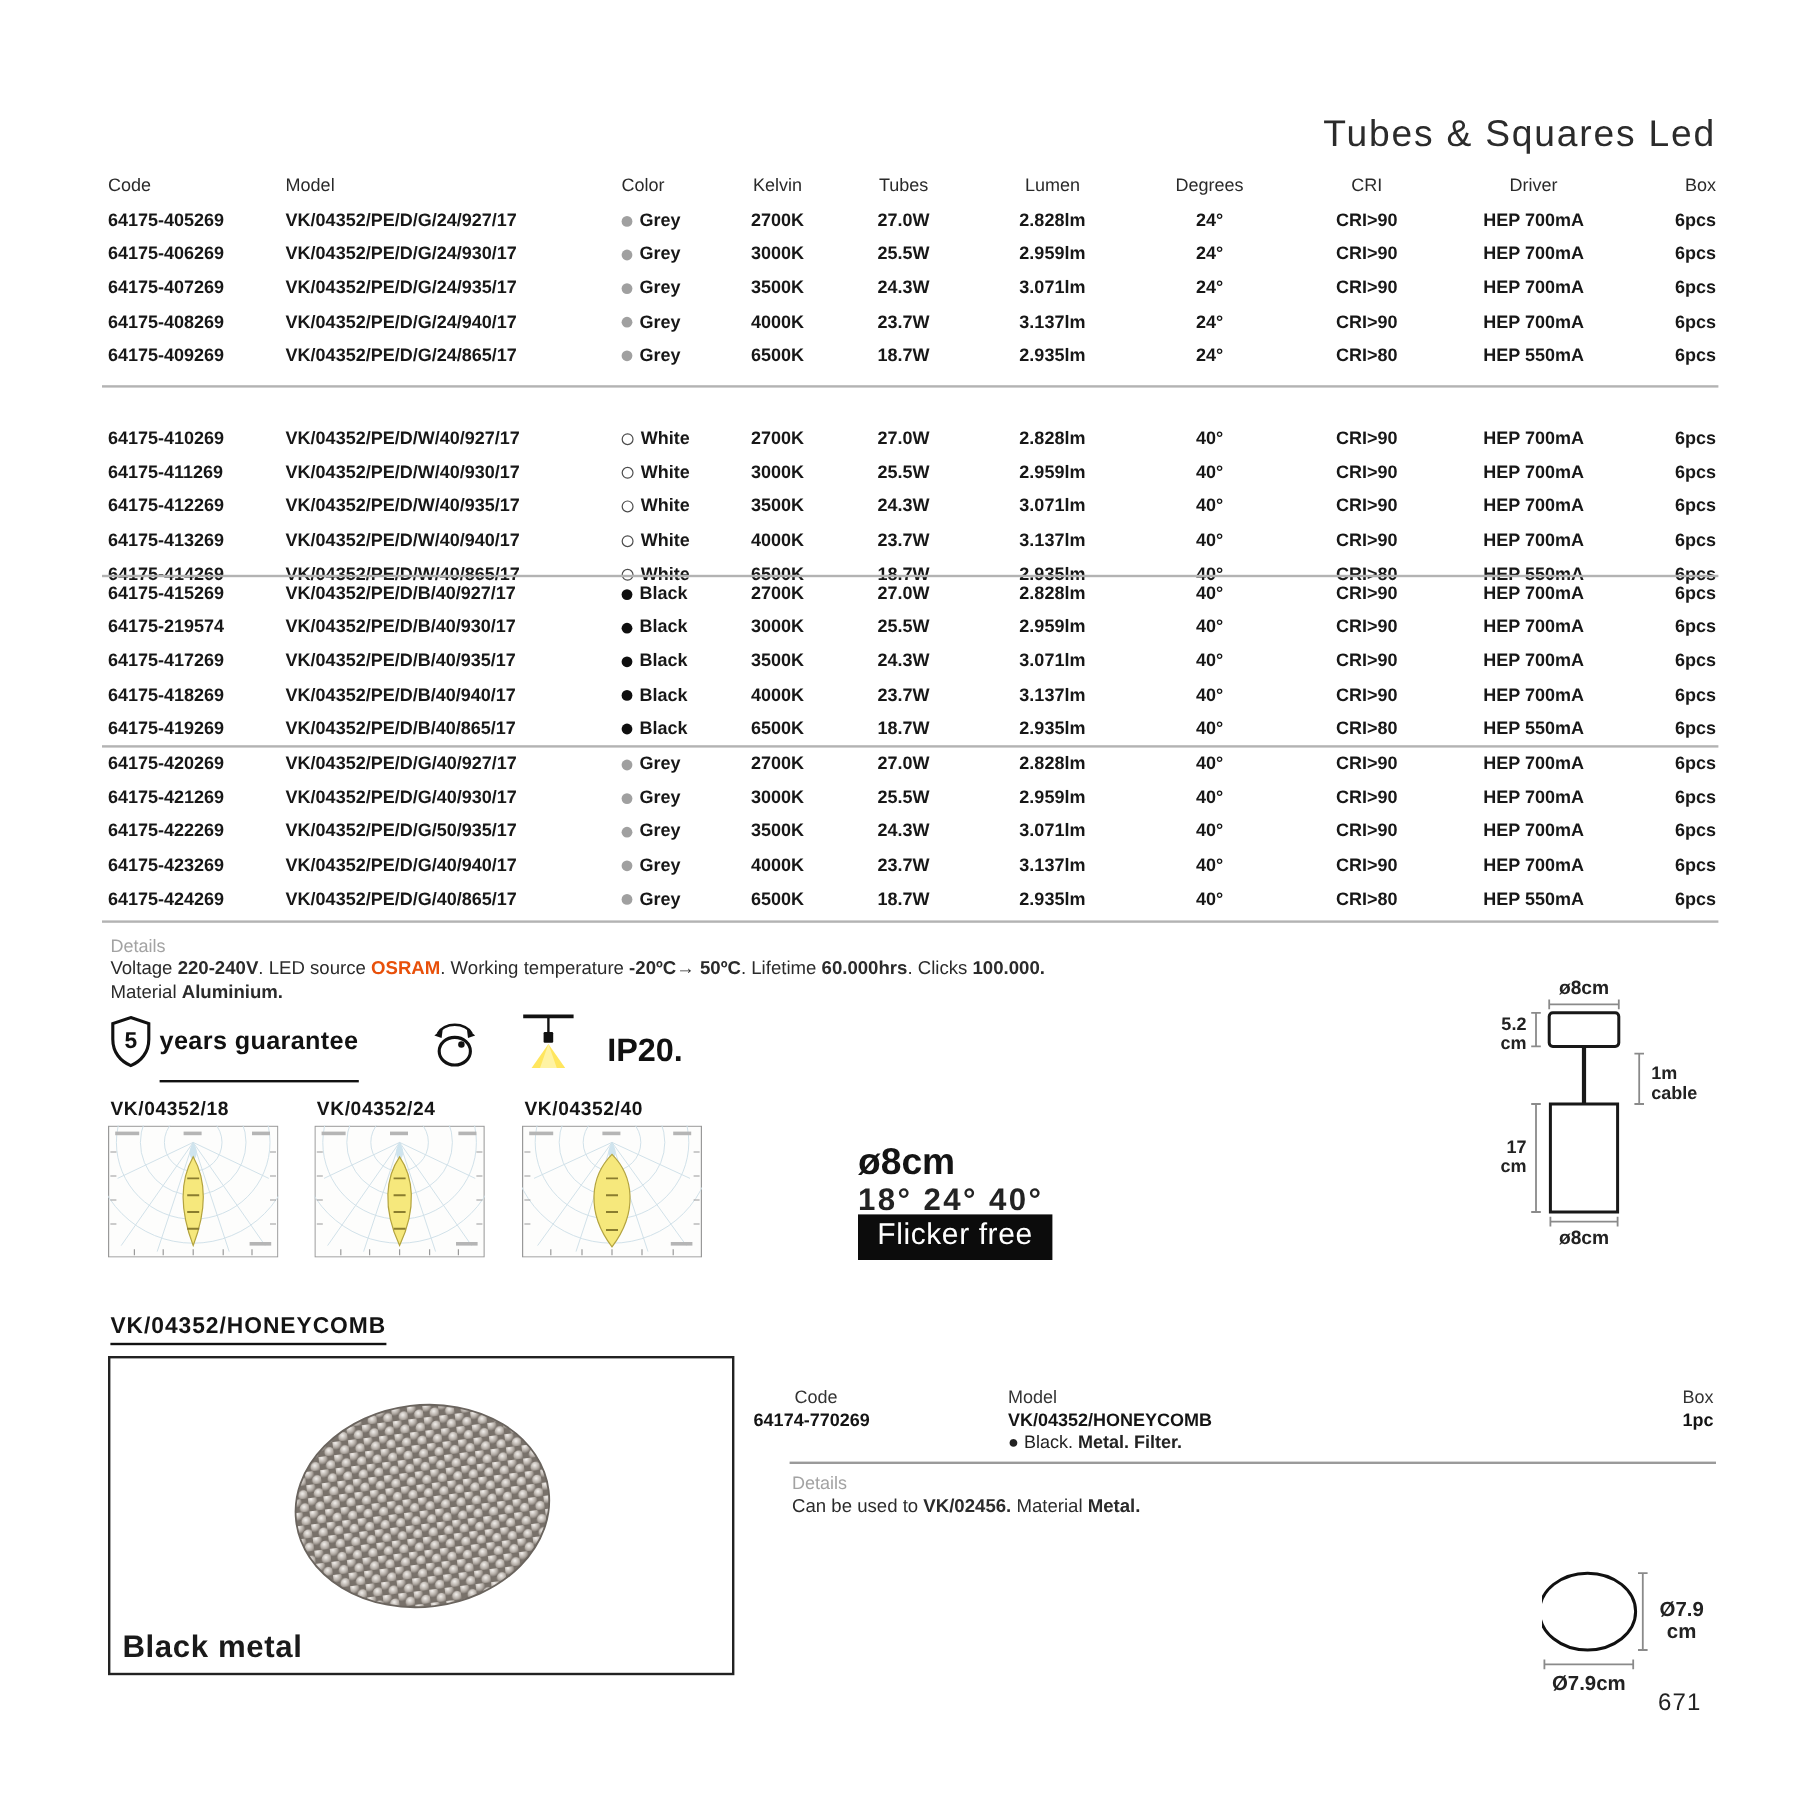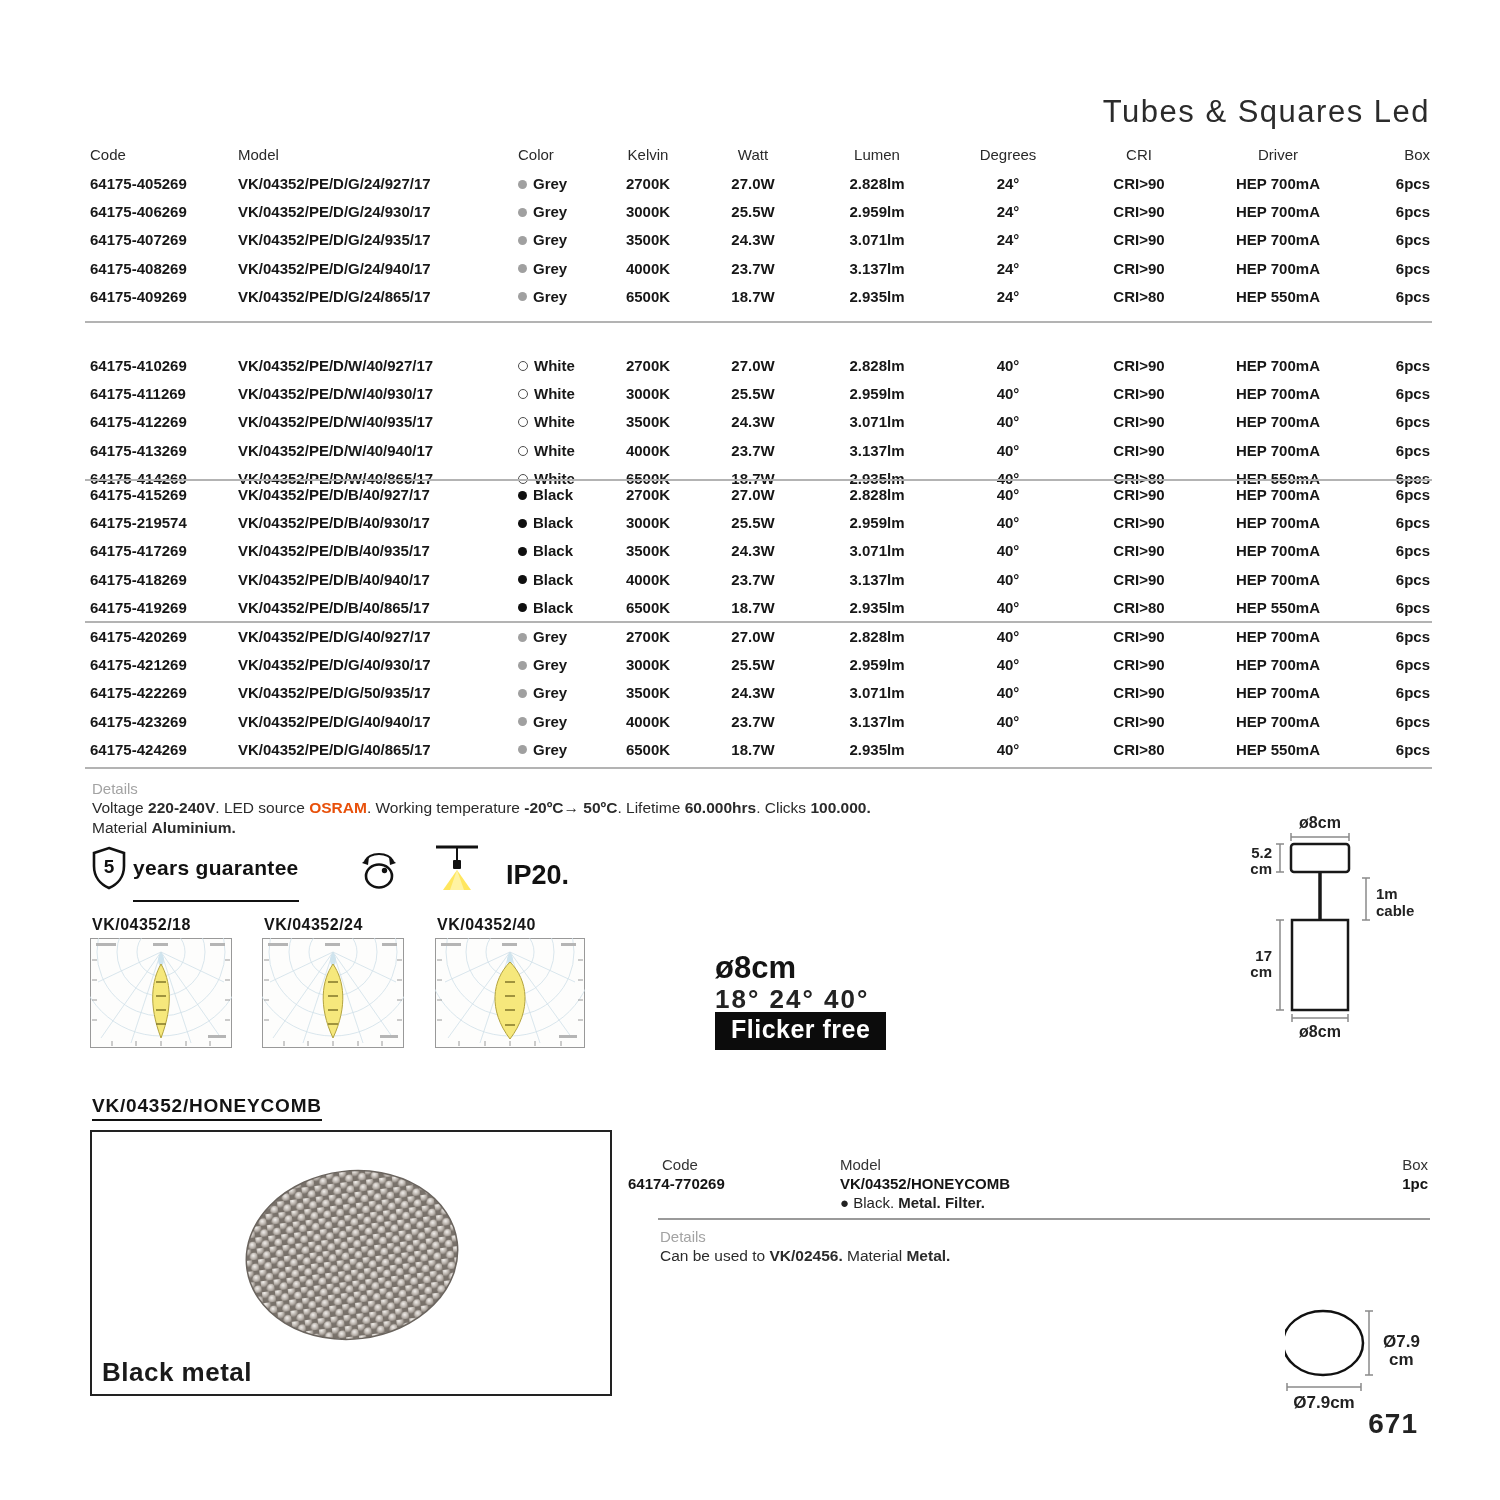--- a/index.html
+++ b/index.html
@@ -58,21 +58,21 @@
   
   .photo-label{top:916px;font-size:16px;font-weight:bold;letter-spacing:0.5px;color:#151515;}
   #plab-0{left:92px;} #plab-1{left:264px;} #plab-2{left:437px;}
   .photo-box{top:938px;}
   #pbox-0{left:90px;} #pbox-1{left:262px;} #pbox-2{left:435px;}
 
   
   #beam-d{left:715px;top:950px;font-size:31px;font-weight:bold;color:#141414;}
   #beam-a{left:715px;top:984px;font-size:26px;font-weight:bold;color:#232323;letter-spacing:2px;}
   #beam-badge{left:715px;top:1012px;background:#0c0c0c;color:#ffffff;font-size:25px;
-     font-weight:bold;padding:3px 16px 6px 16px;letter-spacing:0.5px;}
+     font-weight:normal;padding:3px 16px 6px 16px;letter-spacing:0.5px;}
 
   
   #dim-svg{left:1238px;top:806px;}
 
   
   #hc-heading{left:92px;top:1095px;font-size:19px;font-weight:bold;letter-spacing:0.8px;
      border-bottom:2px solid #111;padding-bottom:2px;color:#141414;}
   #hc-imgbox{left:90px;top:1130px;width:518px;height:262px;border:2px solid #222;background:#fff;}
   #hc-disc{left:140px;top:28px;position:absolute;}
   #hc-caption{left:10px;bottom:6px;position:absolute;font-size:26px;font-weight:bold;color:#1a1a1a;letter-spacing:0.5px;}
@@ -82,37 +82,37 @@
   #hc-code-l{left:662px;top:1156px;} #hc-code-v{left:628px;top:1175px;}
   #hc-model-l{left:840px;top:1156px;} #hc-model-v{left:840px;top:1175px;}
   #hc-desc{left:840px;top:1194px;font-size:15px;color:#222;}
   #hc-box-l{right:72px;top:1156px;text-align:right;} #hc-box-v{right:72px;top:1175px;text-align:right;}
   #hc-sep{left:658px;top:1218px;width:772px;height:2px;background:#9a9a9a;}
   #hc-details-l{left:660px;top:1228px;}
   #hc-details-t{left:660px;top:1247px;font-size:15.5px;color:#2b2b2b;}
 
   
   #filter-svg{left:1285px;top:1305px;}
-  #page-num{right:82px;top:1408px;font-size:28px;font-weight:bold;color:#222;letter-spacing:1px;}
+  #page-num{right:82px;top:1408px;font-size:20px;font-weight:normal;color:#222;letter-spacing:1px;}
 
   .seg-b{font-weight:bold;}
 </style>
 </head>
 <body>
 
 <div id="page">
 
   <div class="abs" id="title">Tubes &amp; Squares Led</div>
 
   <div class="abs thead" id="thead">
     <div class="c-code">Code</div>
     <div class="c-model">Model</div>
     <div class="c-color">Color</div>
     <div class="c-kelvin">Kelvin</div>
-    <div class="c-watt">Watt</div>
+    <div class="c-watt">Tubes</div>
     <div class="c-lumen">Lumen</div>
     <div class="c-deg">Degrees</div>
     <div class="c-cri">CRI</div>
     <div class="c-driver">Driver</div>
     <div class="c-box">Box</div>
   </div>
 
   <div class="abs tgroup" id="group-0">
       <div class="trow">
         <div class="c-code">64175-405269</div>

